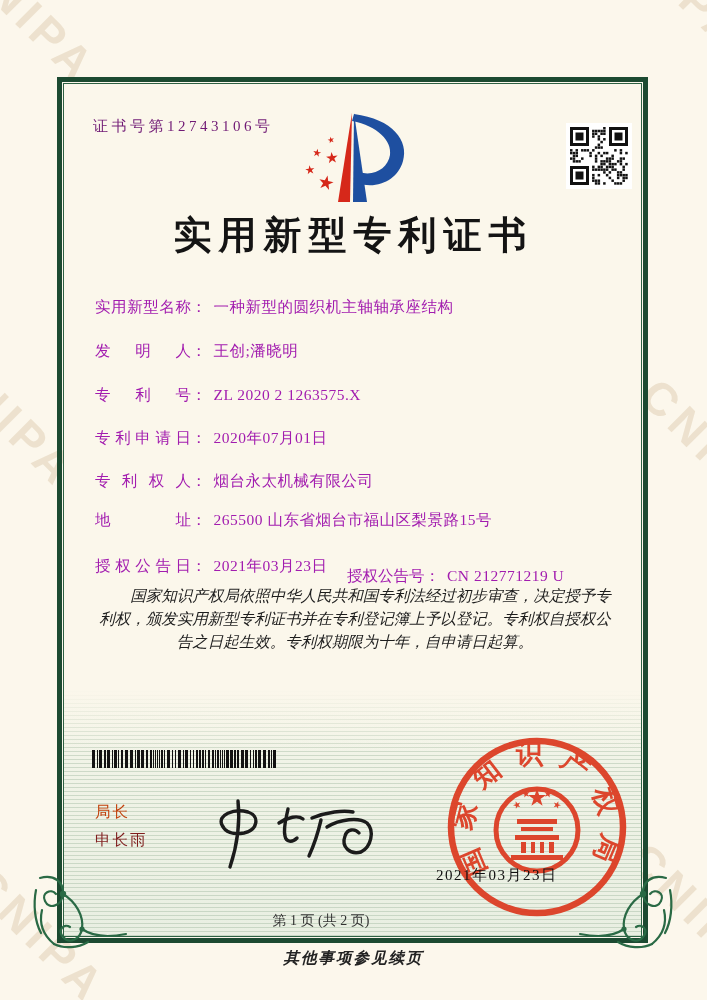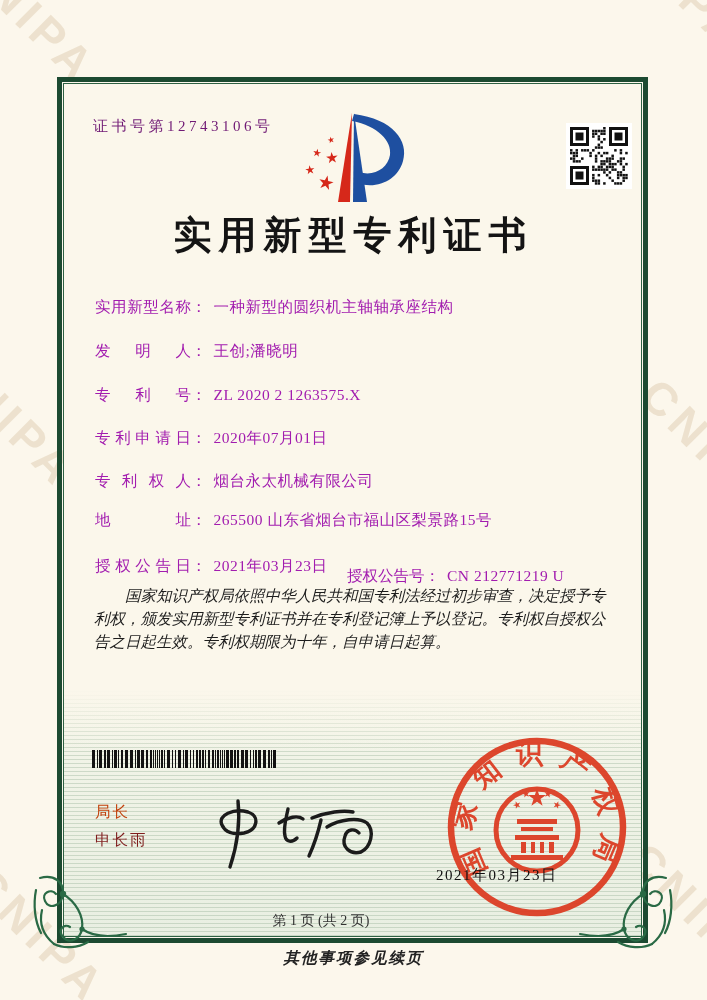--- a/index.html
+++ b/index.html
@@ -44,21 +44,21 @@
   }
   
   .frow{position:absolute;left:95px;width:540px;font-size:15.5px;color:#a21caf;z-index:2;white-space:nowrap;}
   .jlabel{display:inline-block;width:96px;text-align:justify;text-align-last:justify;}
   .colon{display:inline-block;}
   .fvalue{margin-left:7px;letter-spacing:0.5px;}
   .pair2{position:absolute;left:252px;top:0;margin-top:10px;}
   
   .paras{position:absolute;left:94px;top:584px;width:522px;z-index:2;
     font-size:15.5px;line-height:23px;font-style:italic;color:#1d1d1d;}
-  .paras p{margin:0;text-indent:2em;}
+  .paras p{margin:0;text-indent:2em;text-align:center;}
   
   .barcode{position:absolute;left:92px;top:750px;width:192px;height:18px;z-index:2;}
   .issuer-title{position:absolute;left:95px;top:802px;font-size:15.5px;letter-spacing:2px;z-index:2;
     font-family:"Liberation Sans","DejaVu Sans",sans-serif;color:#c2410c;}
   .issuer-name{position:absolute;left:95px;top:830px;font-size:15.5px;letter-spacing:2px;z-index:2;
     font-family:"Liberation Sans","DejaVu Sans",sans-serif;color:#7f1d1d;}
   .signature{position:absolute;left:200px;top:775px;width:195px;height:95px;z-index:2;}
   .seal{position:absolute;left:445px;top:735px;width:185px;height:185px;z-index:3;opacity:0.93;}
   .seal-date{position:absolute;left:436px;top:866px;font-size:15px;letter-spacing:1.5px;color:#111;z-index:4;}
   .flourish{position:absolute;width:104px;height:80px;z-index:2;}

